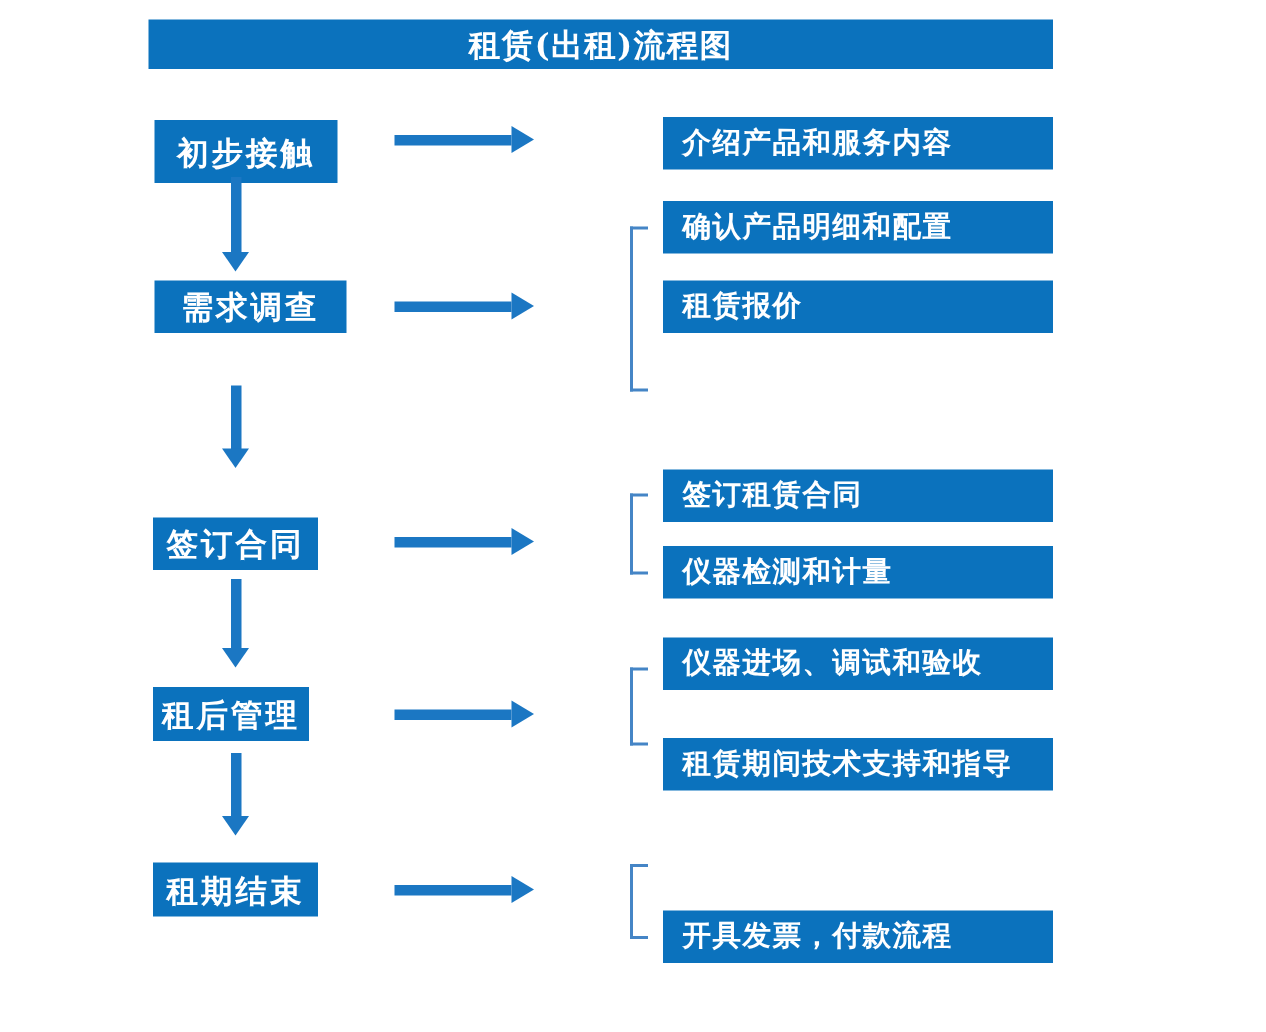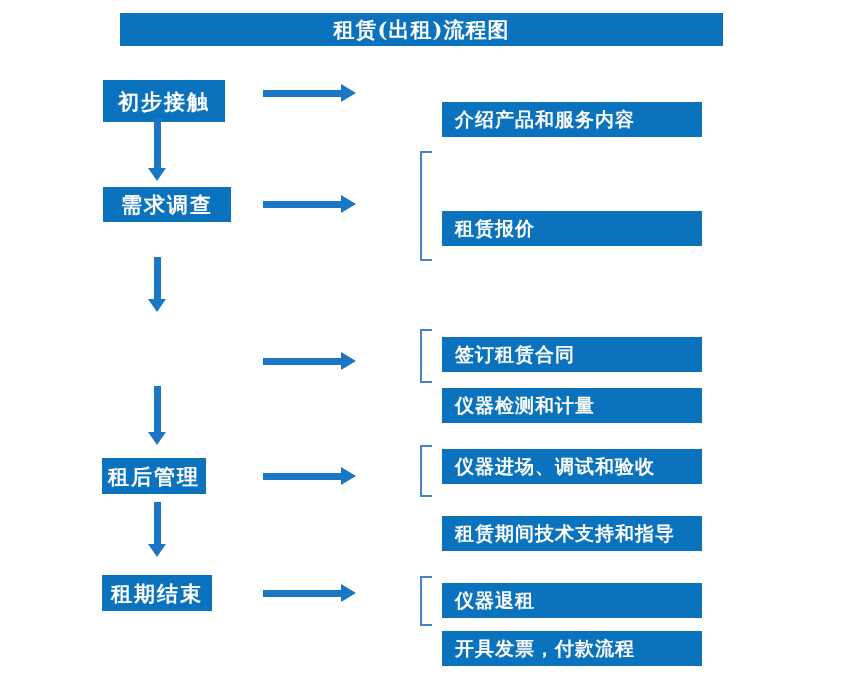--- a/index.html
+++ b/index.html
@@ -18,33 +18,31 @@
     display:flex;
     align-items:center;
     box-sizing:border-box;
     line-height:1;
   }
   .title-bar{
     left:99px;top:13px;width:603px;height:33px;
     justify-content:center;
     font-size:21px;
     letter-spacing:1px;
-    margin-left:21px;
   }
   .lbox{
     justify-content:center;
     font-size:21px;
     letter-spacing:2px;
   }
   .rbox{
     left:442px;width:260px;height:35px;
     padding-left:13px;
     font-size:19px;
     letter-spacing:1px;
-    margin-top:24px;
   }
   .harrow-stem{position:absolute;left:263px;width:78px;height:7px;background:#1B77C3;}
   .harrow-head{position:absolute;left:341px;width:0;height:0;
     border-left:15px solid #1B77C3;border-top:9px solid transparent;border-bottom:9px solid transparent;}
   .varrow-stem{position:absolute;left:154px;width:7px;background:#1B77C3;}
   .varrow-head{position:absolute;left:148px;width:0;height:0;
     border-top:13px solid #1B77C3;border-left:9px solid transparent;border-right:9px solid transparent;}
   .bracket{
     position:absolute;left:420px;width:12px;
     border-left:2px solid #4585C6;
@@ -55,20 +53,21 @@
 </style>
 </head>
 <body>
 
 <div class="canvas">
 
   <div class="box title-bar">租赁(出租)流程图</div>
 
   <div class="box lbox" style="left:103px;top:80px;width:122px;height:42px">初步接触</div>
   <div class="box lbox" style="left:103px;top:187px;width:128px;height:35px">需求调查</div>
+  <div class="box lbox" style="left:102px;top:345px;width:110px;height:35px">签订合同</div>
   <div class="box lbox" style="left:102px;top:458px;width:104px;height:36px">租后管理</div>
   <div class="box lbox" style="left:102px;top:575px;width:110px;height:36px">租期结束</div>
 
   <div class="varrow-stem" style="top:118px;height:52px"></div>
   <div class="varrow-head" style="top:168px"></div>
 
   <div class="varrow-stem" style="top:257px;height:44px"></div>
   <div class="varrow-head" style="top:299px"></div>
 
   <div class="varrow-stem" style="top:386px;height:48px"></div>
@@ -91,21 +90,21 @@
 
   <div class="harrow-stem" style="top:590px"></div>
   <div class="harrow-head" style="top:584px"></div>
 
   <div class="bracket" style="top:151px;height:110px"></div>
   <div class="bracket" style="top:329px;height:54px"></div>
   <div class="bracket" style="top:445px;height:52px"></div>
   <div class="bracket" style="top:576px;height:50px"></div>
 
   <div class="box rbox" style="top:78px">介绍产品和服务内容</div>
+  <div class="box rbox" style="top:134px">确认产品明细和配置</div>
   <div class="box rbox" style="top:187px">租赁报价</div>
   <div class="box rbox" style="top:313px">签订租赁合同</div>
   <div class="box rbox" style="top:364px">仪器检测和计量</div>
   <div class="box rbox" style="top:425px">仪器进场、调试和验收</div>
   <div class="box rbox" style="top:492px">租赁期间技术支持和指导</div>
-  <div class="box rbox" style="top:559px">仪器退租</div>
   <div class="box rbox" style="top:607px">开具发票，付款流程</div>
 
 </div>
 
 </body></html>

